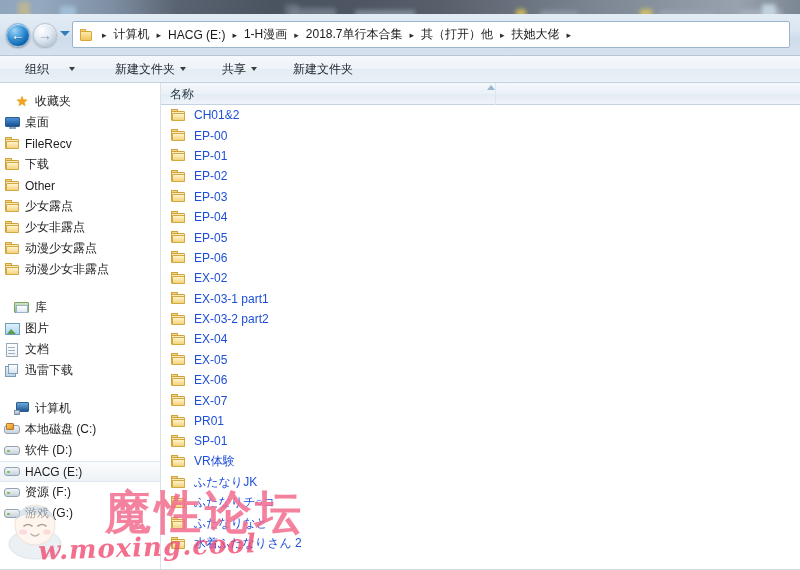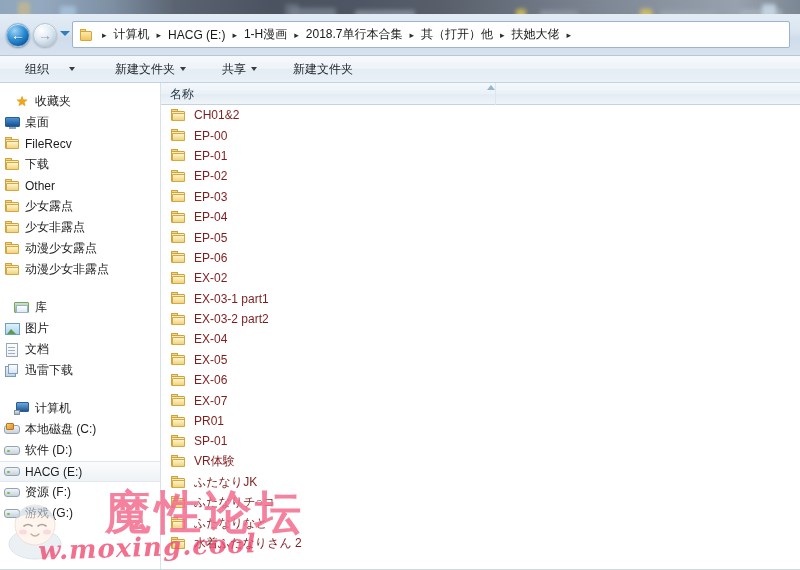--- a/index.html
+++ b/index.html
@@ -275,21 +275,21 @@
   #column-divider {
     position: absolute; left: 334px; top: 0; width: 1px; height: 22px;
     background: #dce6ee;
   }
   #file-list {
     position: absolute; left: 0; top: 22px; right: 0; bottom: 0;
     overflow: hidden;
   }
   .file-row {
     height: 20.4px; display: flex; align-items: center;
-    padding-left: 10px; font-size: 12px; color: #7f1d1d;
+    padding-left: 10px; font-size: 12px; color: #1d4ed8;
     white-space: nowrap;
   }
   .file-row .f-ico { width: 20px; flex: none; display: flex; align-items: center; }
   .file-row .f-name { padding-left: 3px; }
 
   
   #watermark {
     position: absolute; left: 0; top: 480px; width: 340px; height: 90px;
     pointer-events: none;
   }

